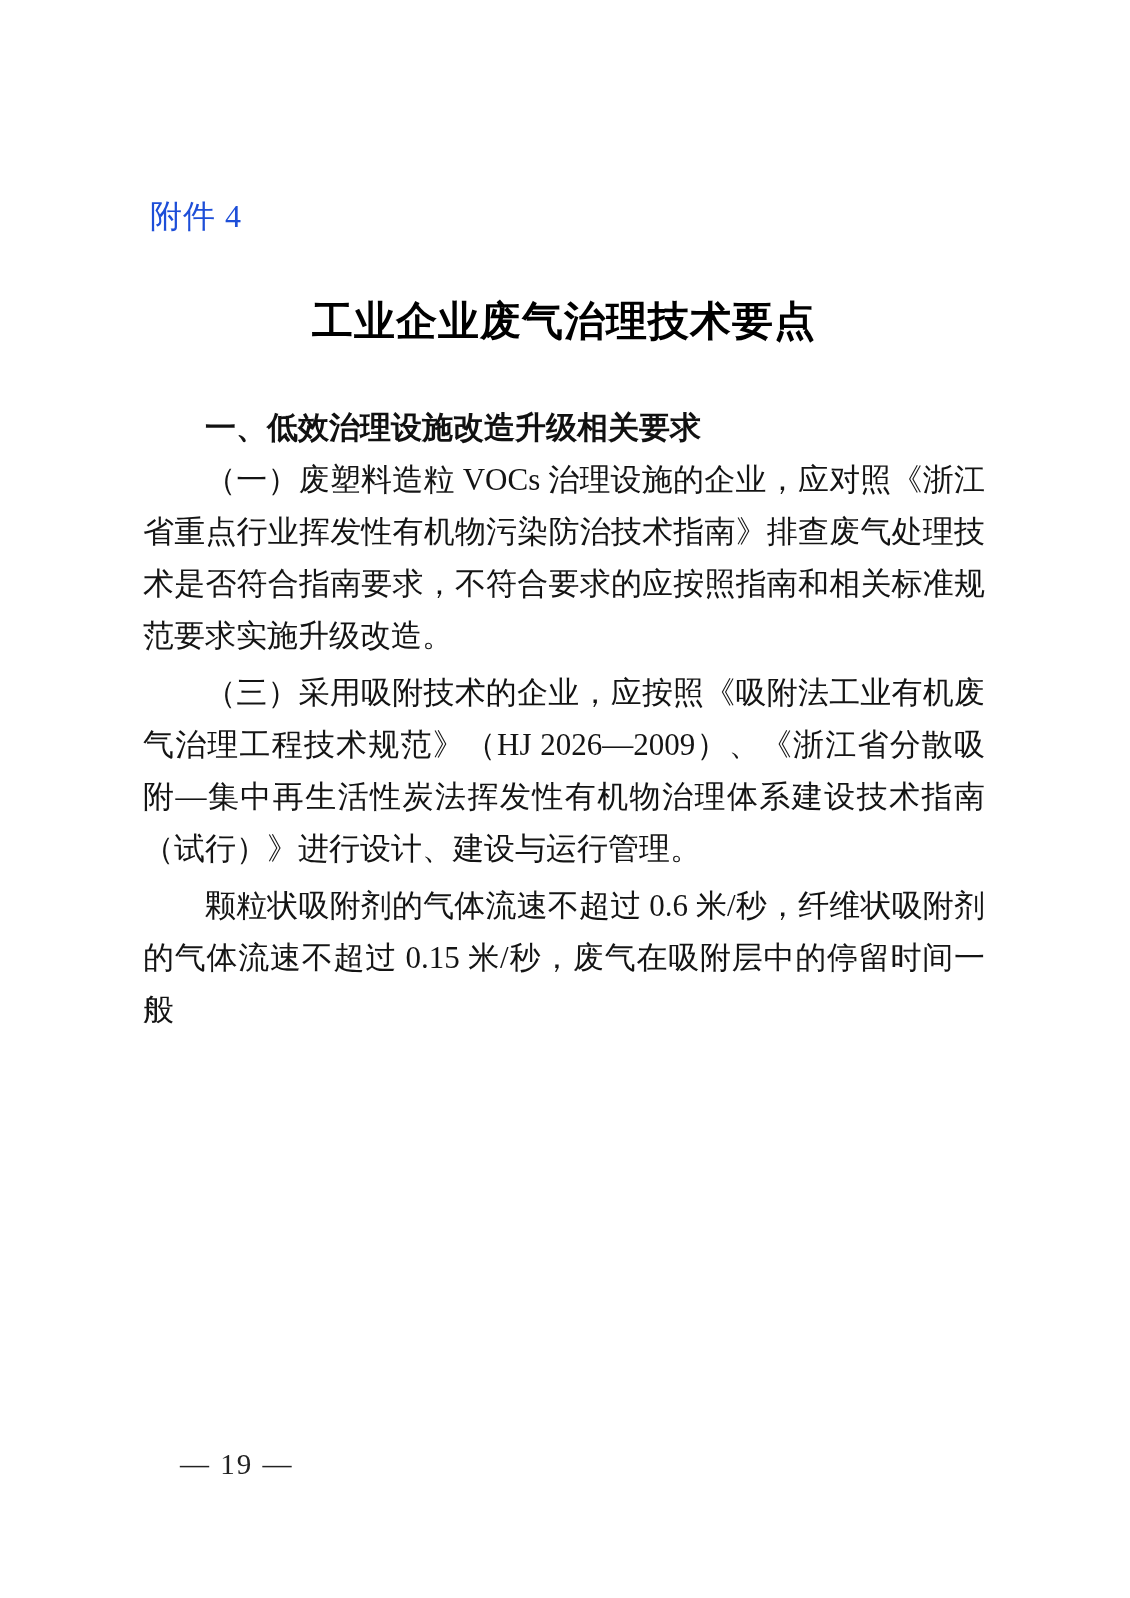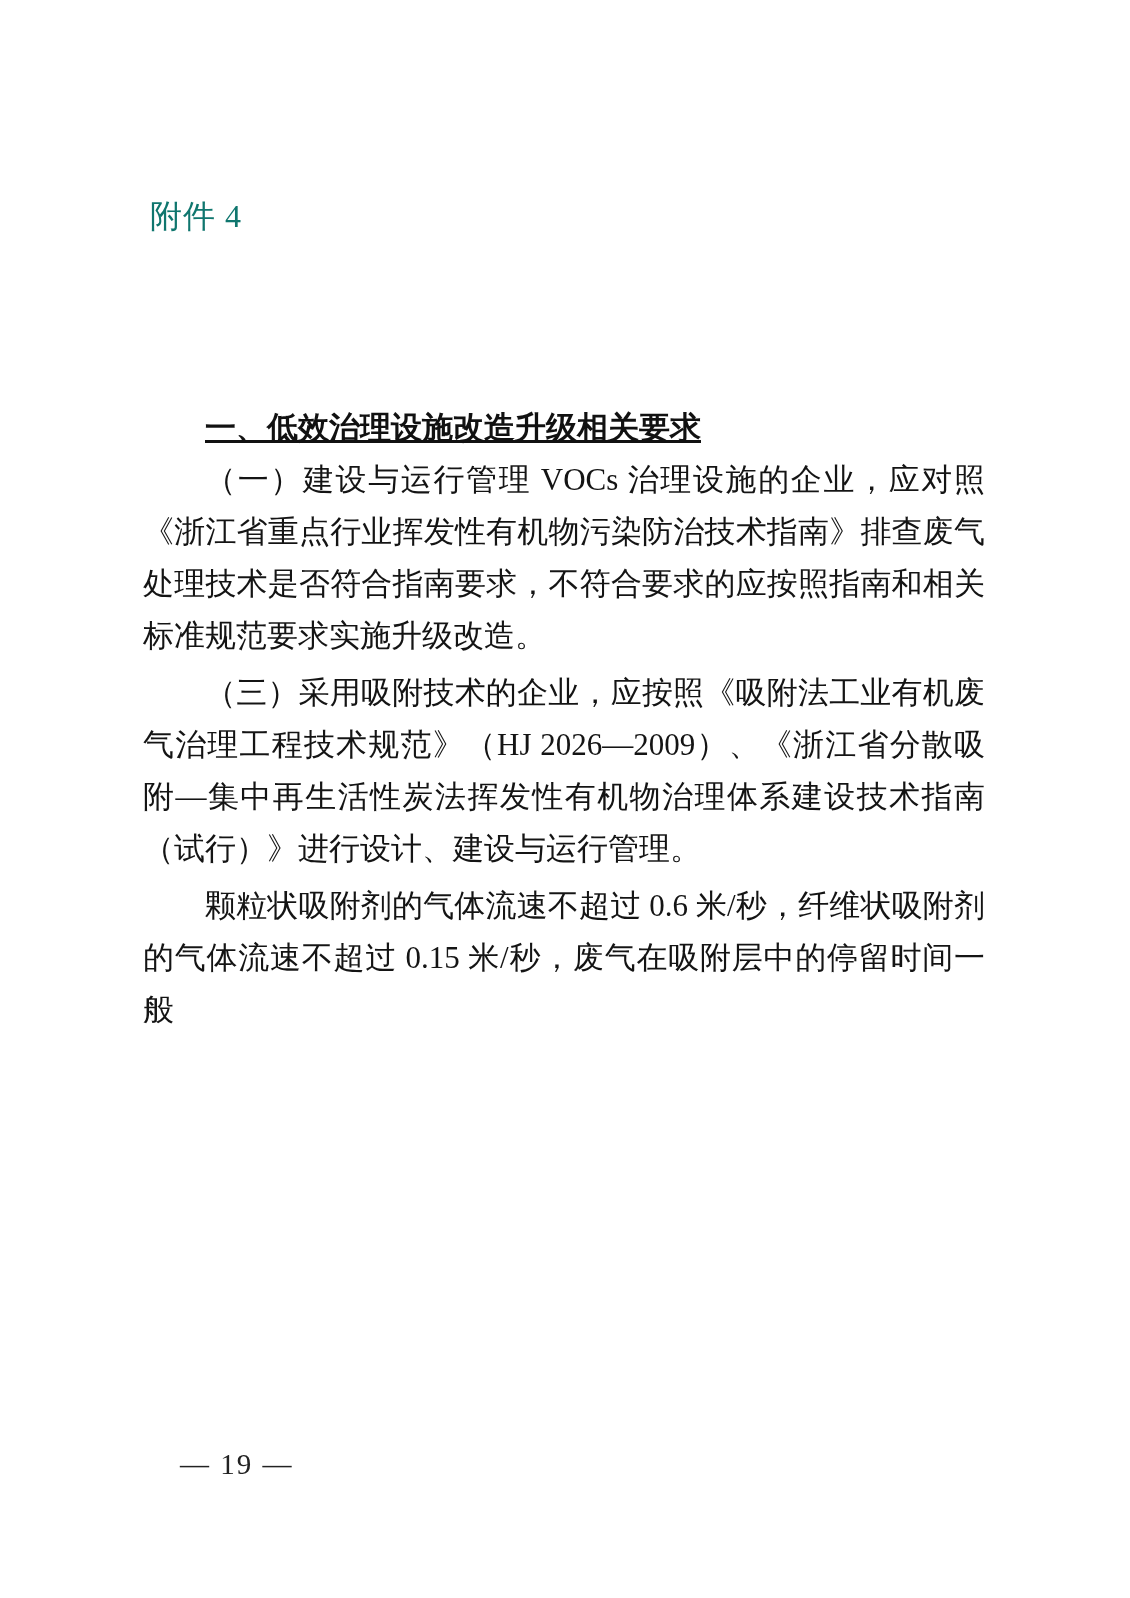--- a/index.html
+++ b/index.html
@@ -15,21 +15,21 @@
     color: #000000;
     font-family: "Liberation Serif", "DejaVu Serif", serif;
     overflow: hidden;
   }
   .annex {
     position: absolute;
     top: 196px;
     left: 150px;
     font-size: 32px;
     line-height: 40px;
-    color: #0f766e;
+    color: #1d4ed8;
     letter-spacing: 1px;
   }
   .doc-title {
     position: absolute;
     top: 296px;
     left: 143px;
     width: 842px;
     text-align: center;
     font-size: 41px;
     line-height: 50px;
@@ -44,21 +44,20 @@
     width: 842px;
   }
   .section-heading {
     font-family: "Liberation Sans", "DejaVu Sans", sans-serif;
     font-weight: bold;
     font-size: 31px;
     line-height: 44px;
     text-indent: 2em;
     color: #111111;
     margin: 0 0 4px 0;
-    text-decoration: underline;
   }
   .paras p {
     margin: 5px 0 0 0;
     font-size: 31px;
     line-height: 52px;
     text-indent: 2em;
     text-align: justify;
     text-justify: inter-ideograph;
     color: #141414;
     word-break: break-all;
@@ -76,26 +75,27 @@
     letter-spacing: 2px;
   }
 </style>
 </head>
 <body>
 
 <div class="page">
 
   <div class="annex">附件 4</div>
 
+  <div class="doc-title">工业企业废气治理技术要点</div>
 
   <div class="content">
     <div class="section-heading">一、低效治理设施改造升级相关要求</div>
 
     <div class="paras">
-        <p>（一）建设与运行管理 VOCs 治理设施的企业，应对照《浙江省重点行业挥发性有机物污染防治技术指南》排查废气处理技术是否符合指南要求，不符合要求的应按照指南和相关标准规范要求实施升级改造。</p>
+        <p>（一）废塑料造粒 VOCs 治理设施的企业，应对照《浙江省重点行业挥发性有机物污染防治技术指南》排查废气处理技术是否符合指南要求，不符合要求的应按照指南和相关标准规范要求实施升级改造。</p>
         <p>（三）采用吸附技术的企业，应按照《吸附法工业有机废气治理工程技术规范》（HJ 2026—2009）、《浙江省分散吸附—集中再生活性炭法挥发性有机物治理体系建设技术指南（试行）》进行设计、建设与运行管理。</p>
         <p>颗粒状吸附剂的气体流速不超过 0.6 米/秒，纤维状吸附剂的气体流速不超过 0.15 米/秒，废气在吸附层中的停留时间一般</p>
       </div>
   </div>
 
   <div class="page-number">— 19 —</div>
 
 </div>
 
 </body></html>

